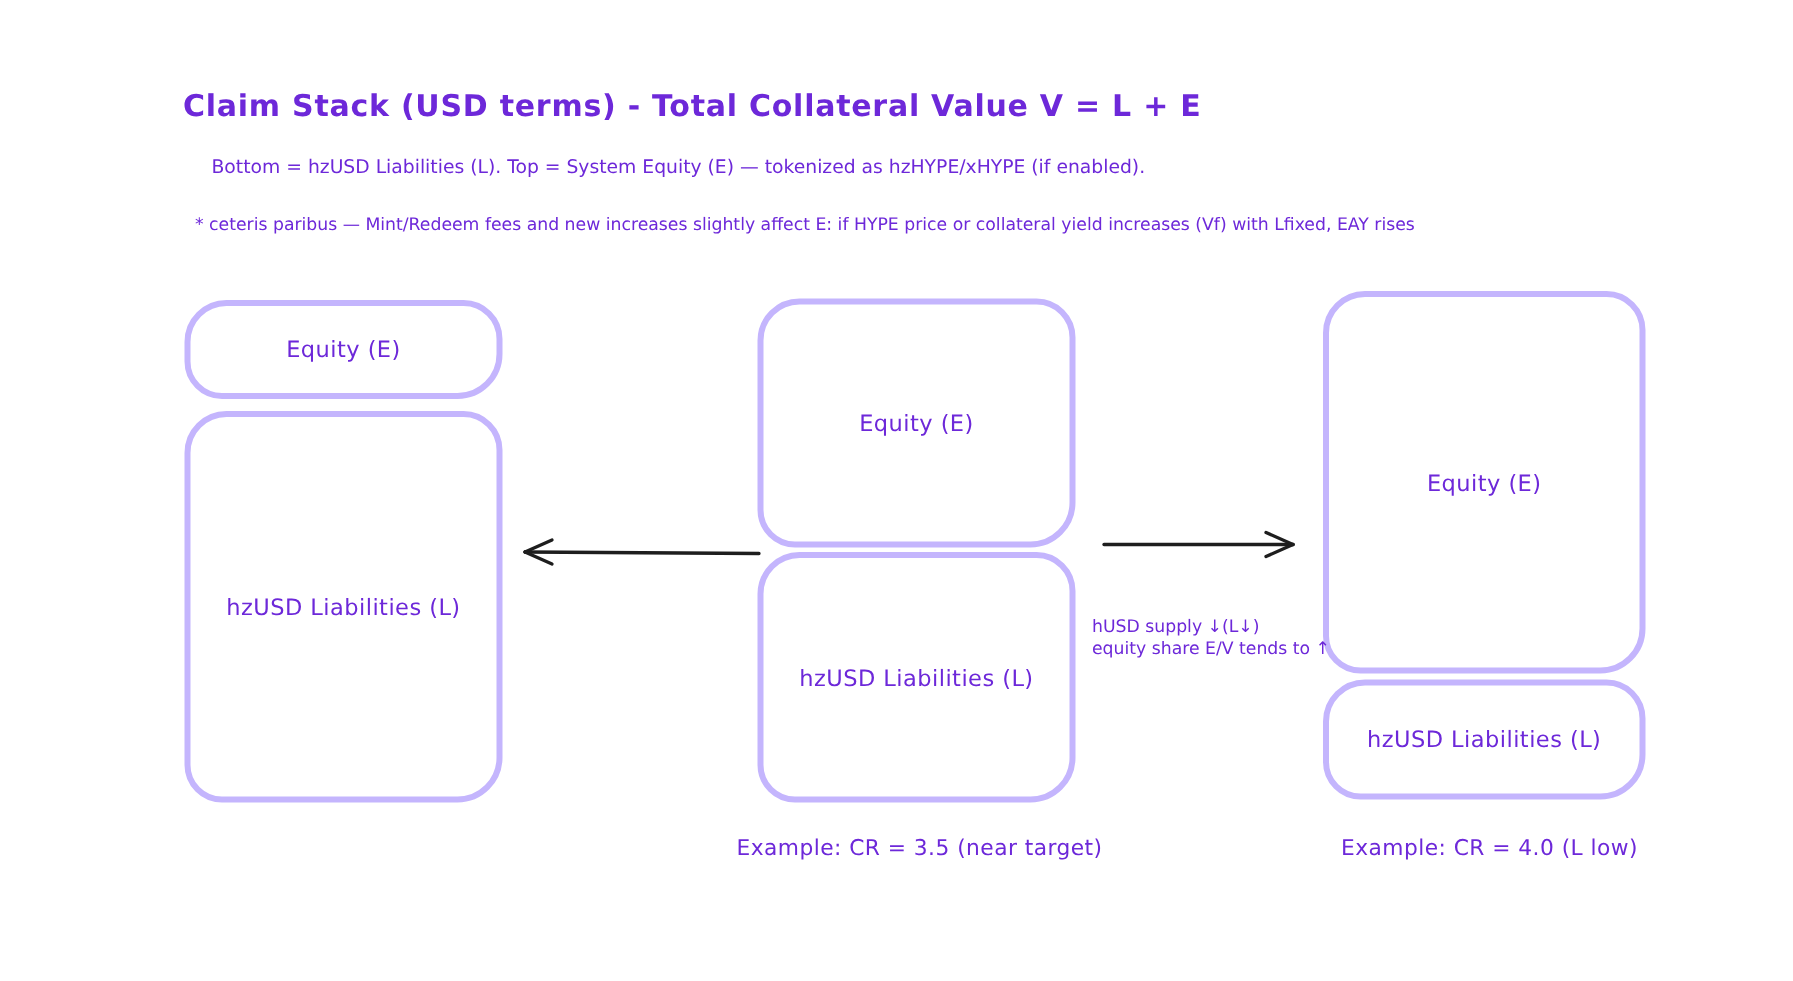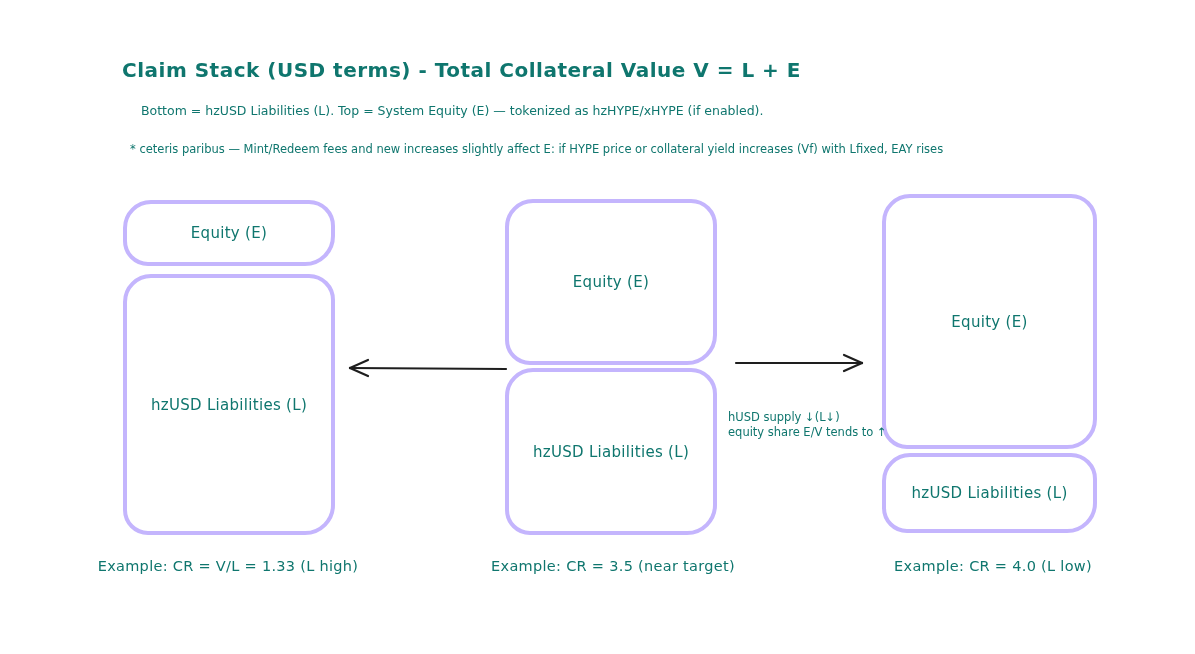--- a/index.html
+++ b/index.html
@@ -5,21 +5,21 @@
   html, body {
     margin: 0;
     padding: 0;
     background: #ffffff;
   }
   .canvas {
     position: relative;
     width: 1195px;
     height: 654px;
     background: #ffffff;
-    color: #0f766e;
+    color: #6d28d9;
     font-family: "DejaVu Sans", sans-serif;
     overflow: hidden;
   }
   .title {
     position: absolute;
     left: 122px;
     top: 58px;
     font-size: 20px;
     font-weight: 600;
     letter-spacing: 0.5px;
@@ -100,21 +100,20 @@
   <div class="title">Claim Stack (USD terms) - Total Collateral Value V = L + E</div>
   <div class="subtitle">Bottom = hzUSD Liabilities (L). Top = System Equity (E) — tokenized as hzHYPE/xHYPE (if enabled).</div>
   <div class="footnote">* ceteris paribus — Mint/Redeem fees and new increases slightly affect E: if HYPE price or collateral yield increases (Vf) with Lfixed, EAY rises</div>
 
   <div class="box eq-left">
     <span>Equity (E)</span>
   </div>
   <div class="box li-left">
     <span>hzUSD Liabilities (L)</span>
   </div>
-  <div class="caption cap-left">Example: CR = V/L = 1.33 (L high)</div>
 
   <div class="box eq-mid">
     <span>Equity (E)</span>
   </div>
   <div class="box li-mid">
     <span>hzUSD Liabilities (L)</span>
   </div>
   <div class="caption cap-mid">Example: CR = 3.5 (near target)</div>
 
   <div class="box eq-right">

